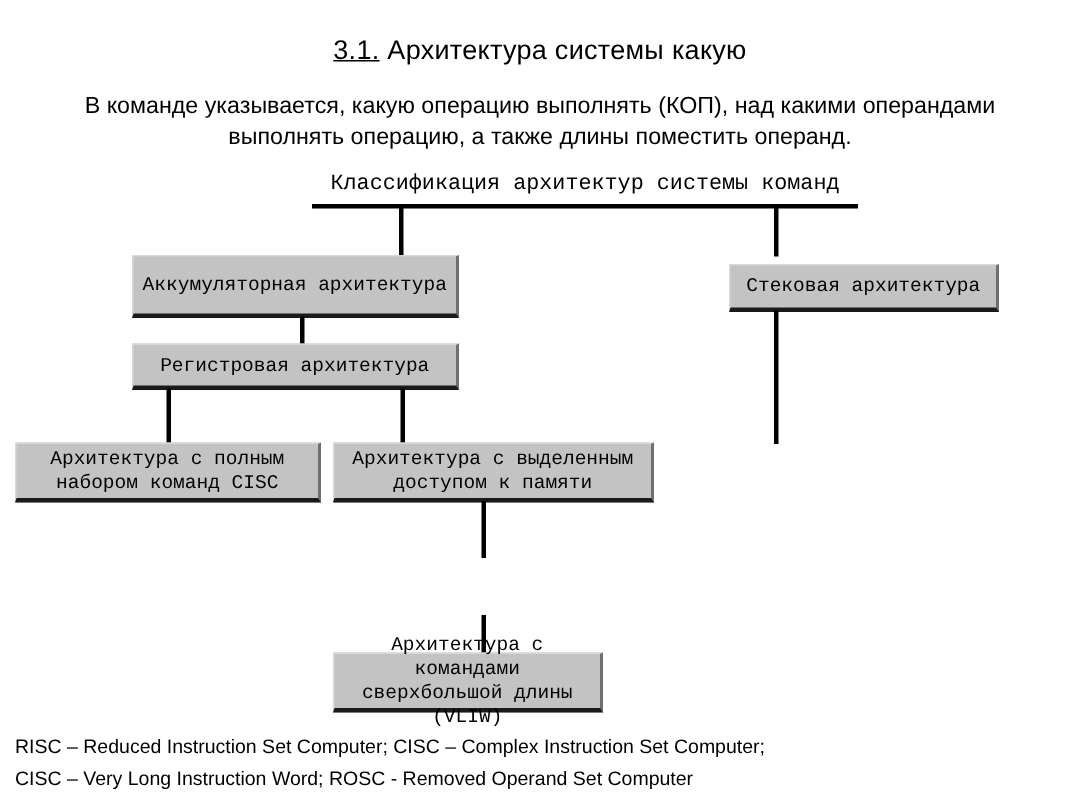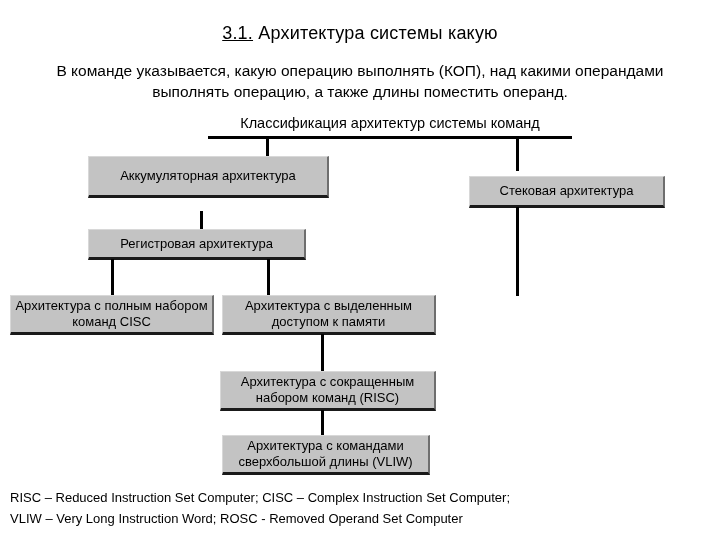--- a/index.html
+++ b/index.html
@@ -61,20 +61,21 @@
     border-right: 2px solid #6e6e6e;
     border-bottom: 3px solid #1a1a1a;
     display: flex;
     align-items: center;
     justify-content: center;
     text-align: center;
     font-size: 13px;
     line-height: 16px;
     color: #000;
     padding: 0 4px;
+    font-family: Liberation Mono, monospace;
   }
   .node.plain {
     background: transparent;
     border: 0;
     font-size: 14.5px;
   }
 
   
   .ln-v {
     position: absolute;
@@ -111,44 +112,43 @@
 <div id="diagram">
 
   <div class="node plain" style="left:205px; top:112px; width:370px; height:22px;">Классификация архитектур системы команд</div>
 
   <div class="ln-h" style="left:208px; top:136px; width:364px;"></div>
 
   <div class="ln-v" style="left:266px; top:136px; height:35px;"></div>
 
   <div class="ln-v" style="left:516px; top:136px; height:35px;"></div>
 
-  <div class="node" style="left:88px; top:156px; width:241px; height:42px;">Аккумуляторная архитектура</div>
+  <div class="node" style="left:88px; top:170px; width:218px; height:42px;">Аккумуляторная архитектура</div>
 
-  <div class="node" style="left:469px; top:176px; width:196px; height:32px;">Стековая архитектура</div>
+  <div class="node" style="left:486px; top:176px; width:180px; height:32px;">Стековая архитектура</div>
 
   <div class="ln-v" style="left:200px; top:211px; height:20px;"></div>
 
   <div class="ln-v" style="left:516px; top:207px; height:89px;"></div>
 
   <div class="node" style="left:88px; top:229px; width:218px; height:31px;">Регистровая архитектура</div>
 
   <div class="ln-v" style="left:111px; top:259px; height:37px;"></div>
   <div class="ln-v" style="left:267px; top:259px; height:37px;"></div>
 
   <div class="node" style="left:10px; top:295px; width:204px; height:40px;">Архитектура с полным набором команд CISC</div>
 
   <div class="node" style="left:222px; top:295px; width:214px; height:40px;">Архитектура с выделенным доступом к памяти</div>
 
 
   <div class="ln-v" style="left:321px; top:334px; height:38px;"></div>
 
-  <div class="node" style="left:220px; top:371px; width:216px; height:40px;">Архитектура с сокращенным набором команд (RISC)</div>
 
   <div class="ln-v" style="left:321px; top:410px; height:26px;"></div>
 
-  <div class="node" style="left:222px; top:435px; width:208px; height:40px;">Архитектура с командами сверхбольшой длины (VLIW)</div>
+  <div class="node" style="left:222px; top:435px; width:180px; height:40px;">Архитектура с командами сверхбольшой длины (VLIW)</div>
 
 </div>
 
 <div id="legend">
   <div>RISC – Reduced Instruction Set Computer; CISC – Complex Instruction Set Computer;</div>
-  <div>VLIW – Very Long Instruction Word; ROSC - Removed Operand Set Computer</div>
+  <div>CISC – Very Long Instruction Word; ROSC - Removed Operand Set Computer</div>
 </div>
 
 </body></html>

